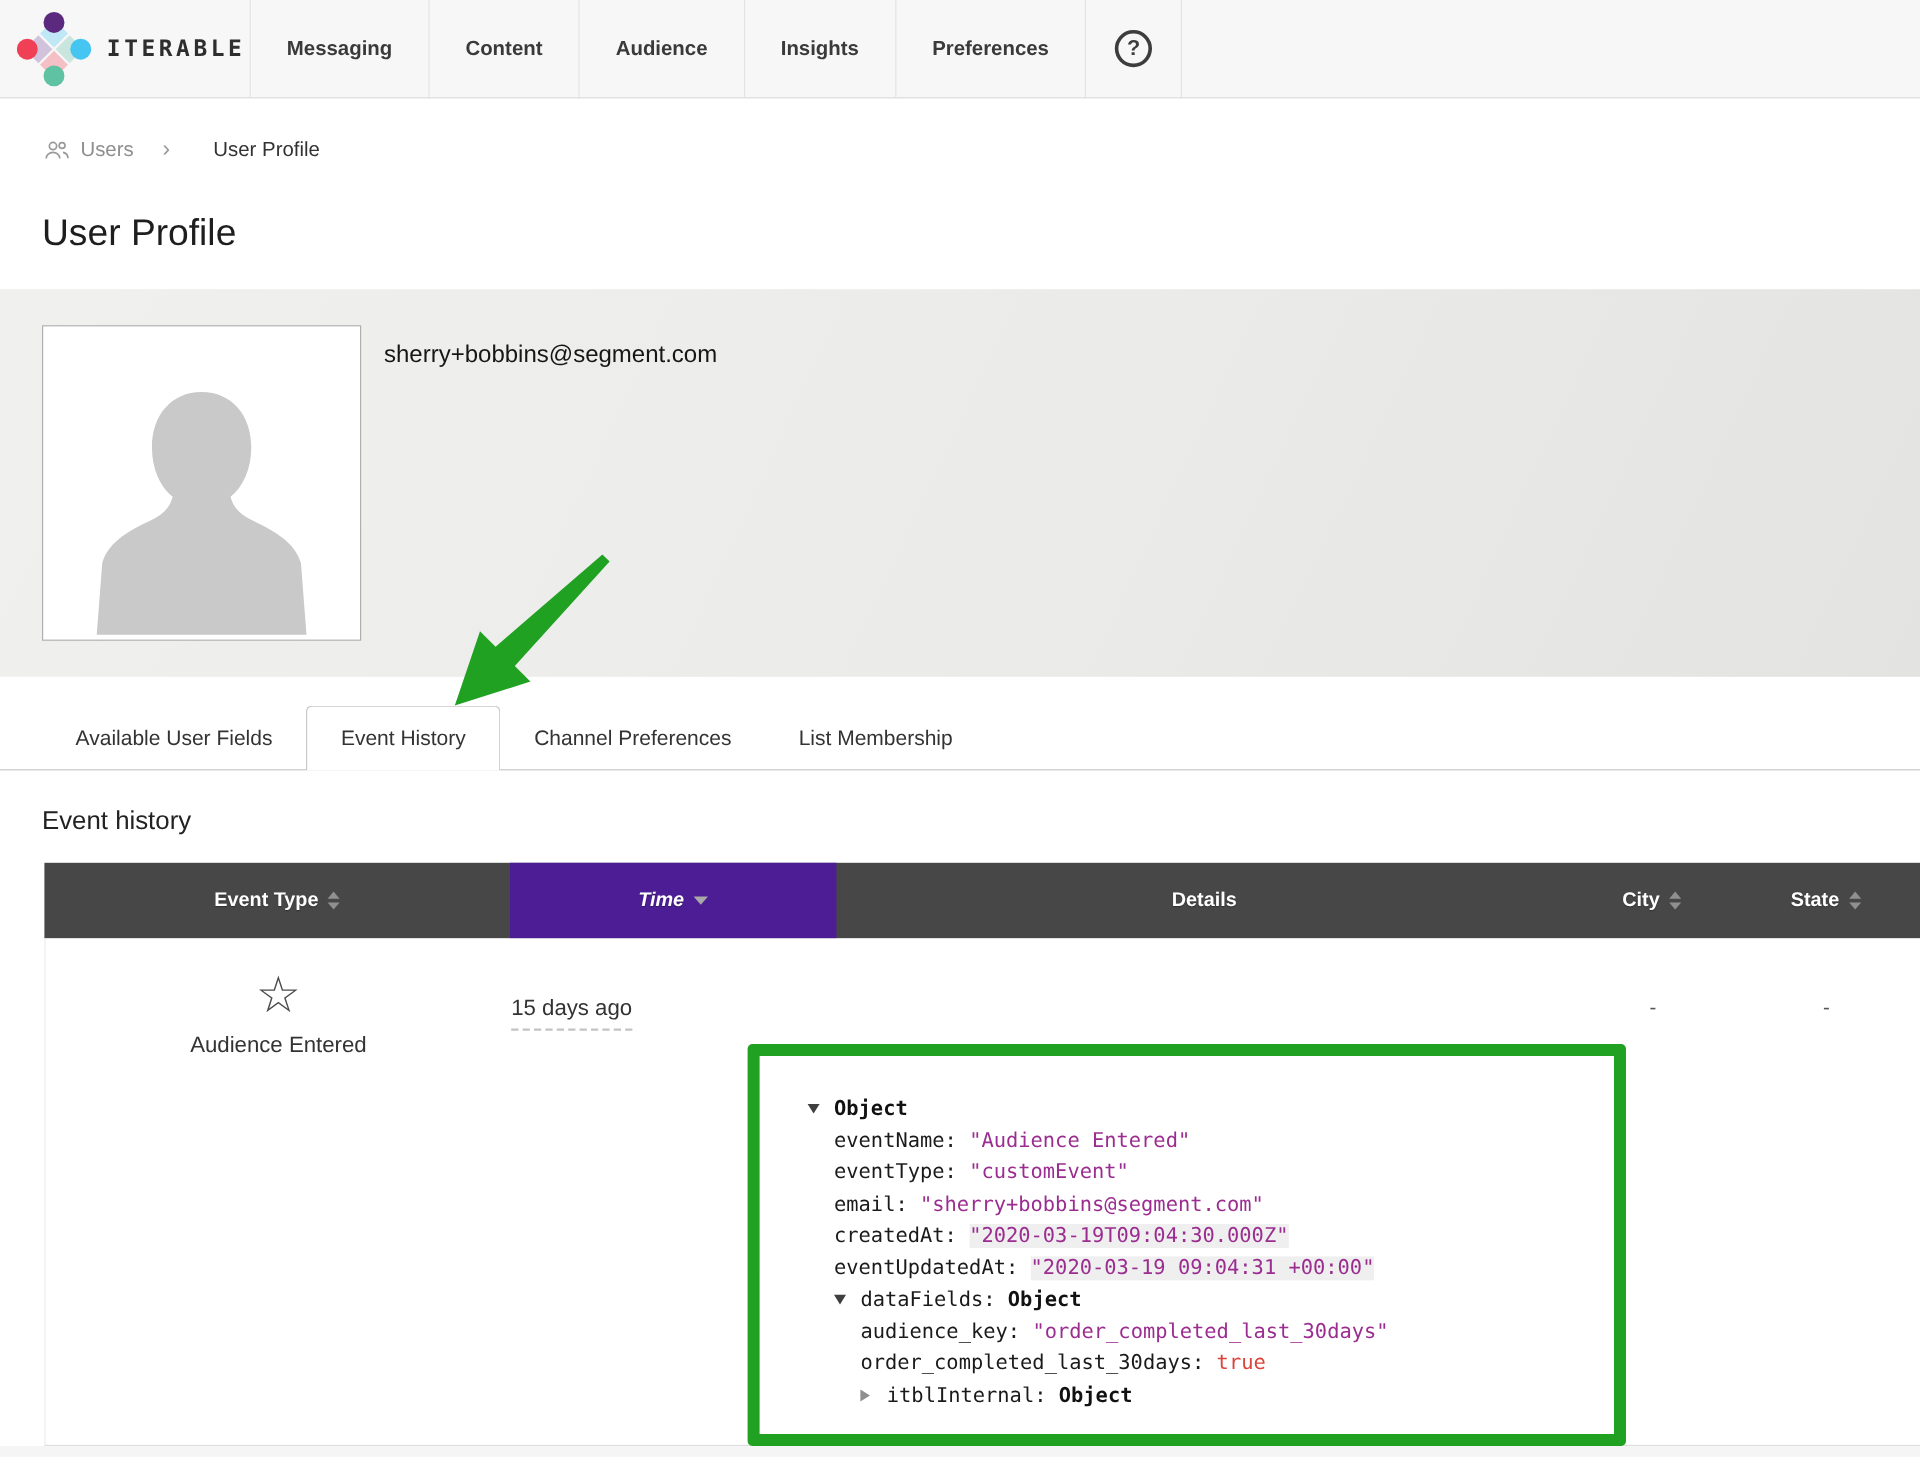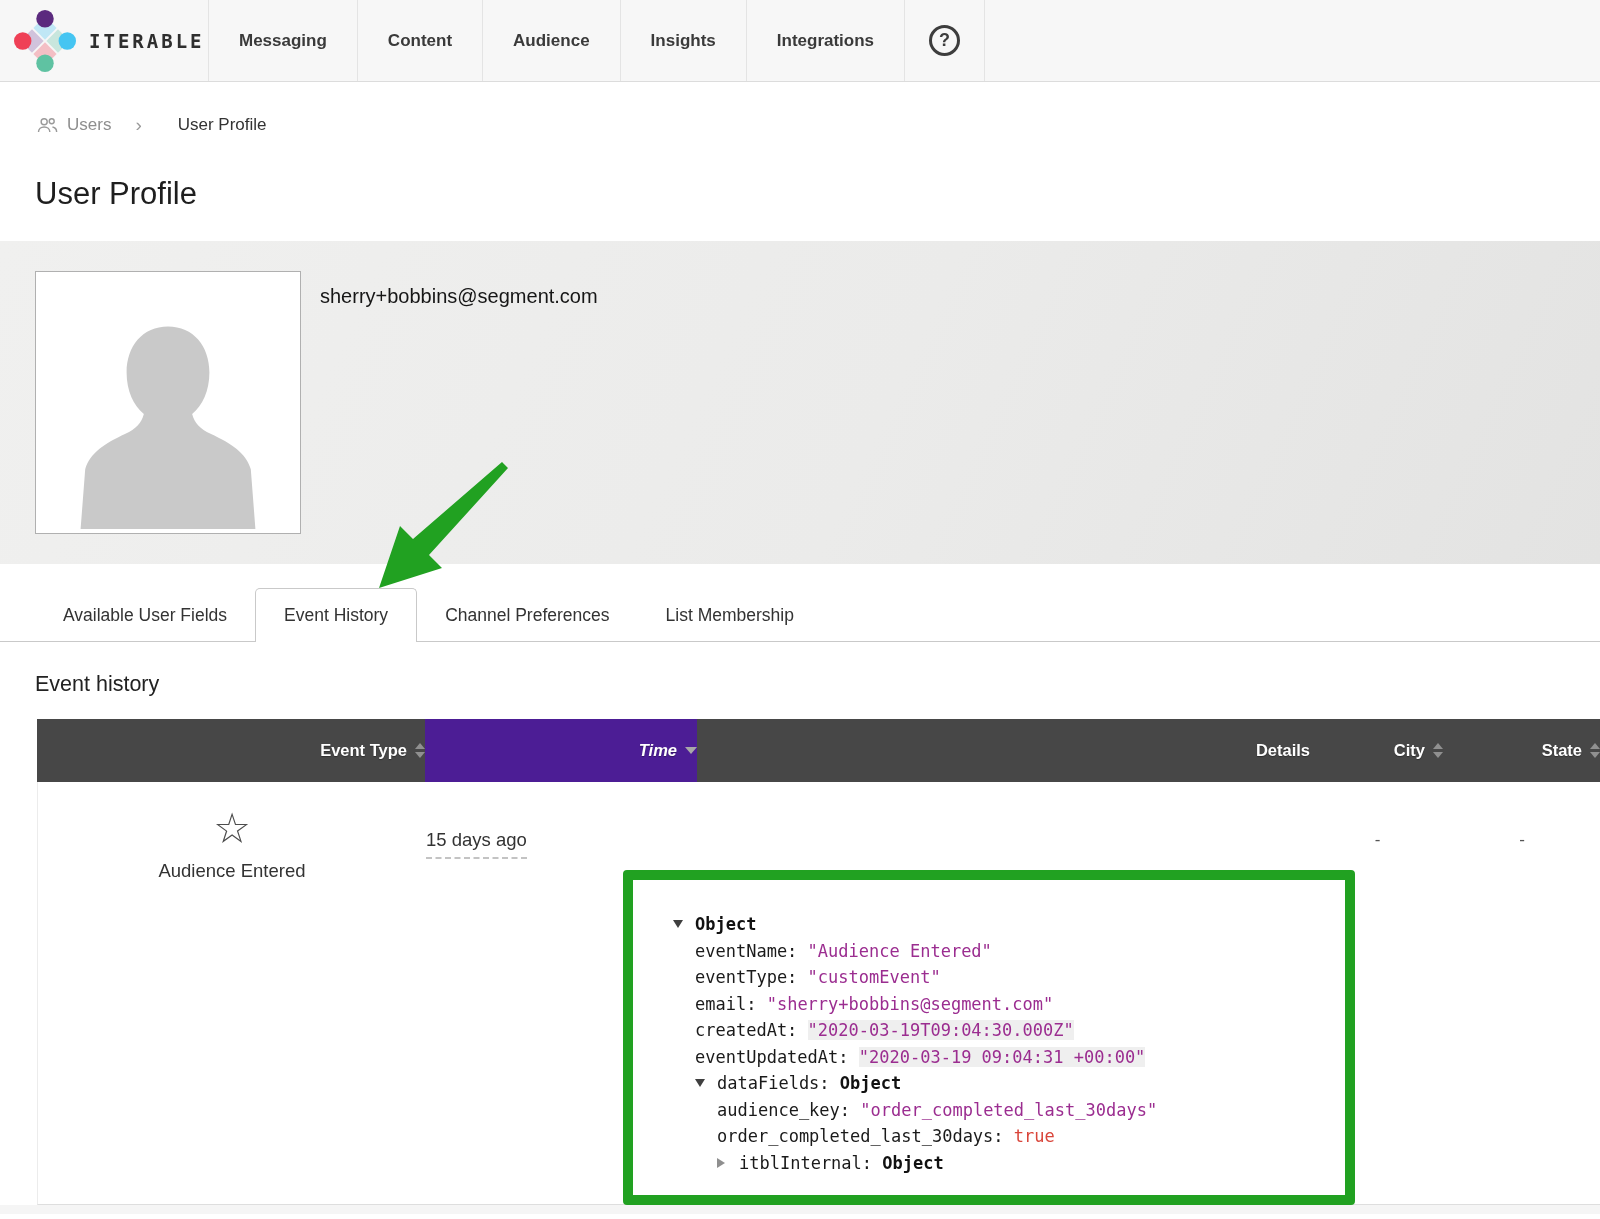--- a/index.html
+++ b/index.html
@@ -42,21 +42,21 @@
           border-bottom:1px solid #c9c9c9; height:53px; }
   .tab { display:flex; align-items:center; height:52px; padding:0 28px;
          font-size:17.5px; color:#333; cursor:pointer; }
   .tab.active { background:#fff; border:1px solid #c9c9c9; border-bottom:none;
                 border-radius:5px 5px 0 0; margin-bottom:-1px; height:54px; }
   h2.section-title { margin:30px 0 0 35px; font-size:21.5px; font-weight:500; color:#222; }
 
   
   .table { margin:22px 0 0 37px; width:1563px; }
   .thead { display:flex; height:63px; background:#474747; color:#fff; }
-  .th { display:flex; align-items:center; justify-content:flex-end; gap:8px;
+  .th { display:flex; align-items:center; justify-content:center; gap:8px;
         font-weight:bold; font-size:16.5px; height:100%; cursor:pointer;
         text-shadow:0 1px 1px rgba(0,0,0,.35); }
   .th-event { width:388px; } .th-time { width:272px; background:#4c1d95;font-style:italic; }
   .th-details { width:613px; cursor:default; } .th-city { width:133px; } .th-state { flex:1; }
   .sort { display:inline-flex; flex-direction:column; gap:3px; }
   .sort .up { width:0; height:0; border-left:5px solid transparent;
               border-right:5px solid transparent; border-bottom:6px solid #909090; }
   .sort .down { width:0; height:0; border-left:5px solid transparent;
                 border-right:5px solid transparent; border-top:6px solid #909090; }
   .sort-desc { width:0; height:0; border-left:6px solid transparent;
@@ -119,21 +119,21 @@
         <circle cx="55" cy="32" r="9" fill="#45c5f2"></circle>
         <circle cx="32" cy="55" r="9" fill="#5fc2a2"></circle>
         <circle cx="9" cy="32" r="9" fill="#ef4056"></circle>
       </svg>
       <span class="brand-name">ITERABLE</span>
     </div>
     <div class="nav-item">Messaging</div>
     <div class="nav-item">Content</div>
     <div class="nav-item">Audience</div>
     <div class="nav-item">Insights</div>
-    <div class="nav-item">Integrations</div>
+    <div class="nav-item">Preferences</div>
     <div class="nav-help">
       <span class="help-circle">?</span>
     </div>
   </header>
 
   <div class="breadcrumb">
     <span class="crumb-root">
       <svg width="24" height="17" viewBox="0 0 24 18" fill="none" stroke="#9a9a9a" stroke-width="1.5">
         <circle cx="9" cy="5" r="3.2"></circle>
         <path d="M3 16 c0-3.3 2.7-5.5 6-5.5 s6 2.2 6 5.5"></path>

